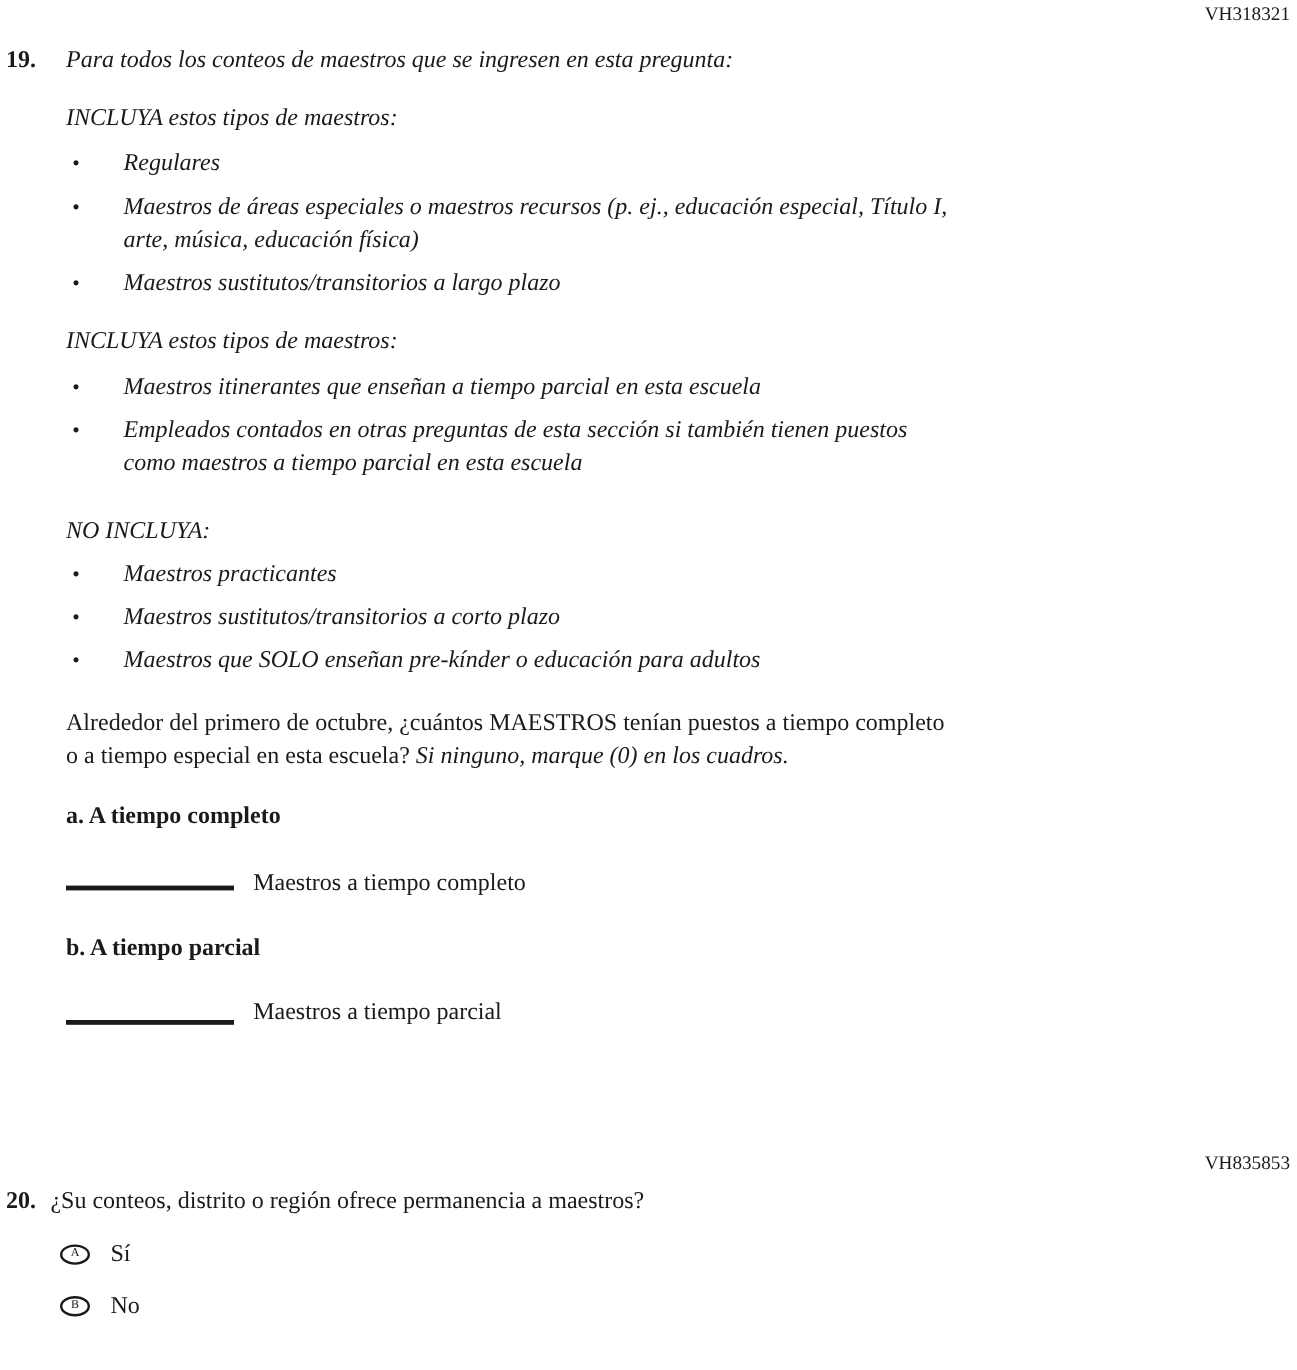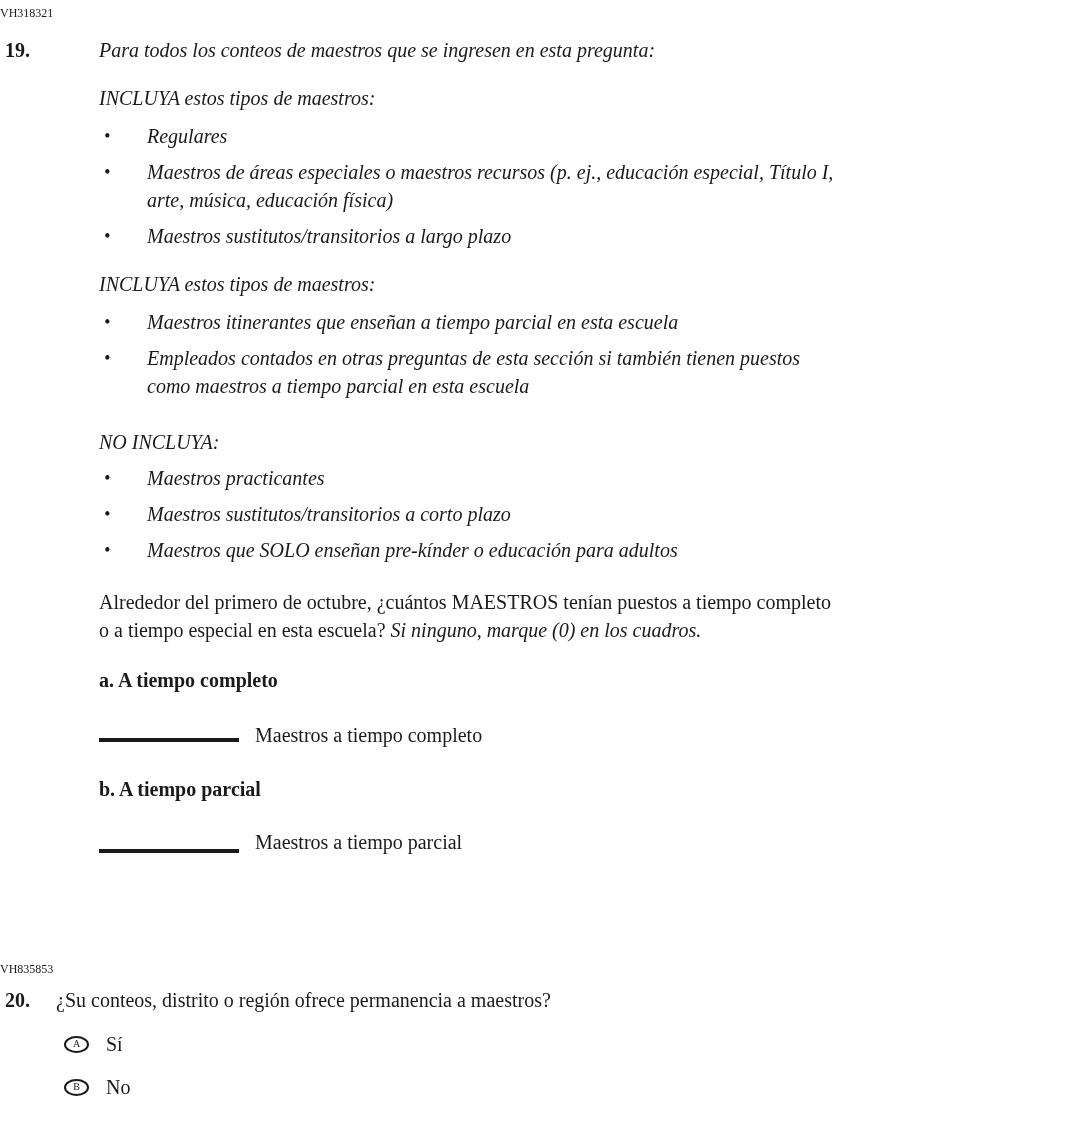--- a/index.html
+++ b/index.html
@@ -7,38 +7,39 @@
   body {
     width: 1081px;
     height: 1142px;
     font-family: "Liberation Serif", "DejaVu Serif", serif;
     color: #1a1a1a;
     font-size: 20px;
     line-height: 28px;
     overflow: hidden;
   }
   .code {
-    font-size: 12px;
+    text-align: right;
+    font-size: 16px;
     line-height: 14px;
     padding-right: 6px;
   }
   .code-top { padding-top: 6px; }
   .code-mid { margin-top: 106px; }
 
-  .question { position: relative; padding-left: 14px; }
+  .question { position: relative; }
   .q19 { margin-top: 16px; }
   .q20 { margin-top: 10px; }
 
   .qnum {
     position: absolute;
     left: 5px;
     top: 0;
     font-weight: bold;
   }
-  .qbody { margin-left: 85px; width: 745px; }
+  .qbody { margin-left: 55px; width: 745px; }
   .q20 .qbody { margin-left: 50px; width: 900px; }
 
   .italic { font-style: italic; }
 
   .subhead { margin-top: 20px; }
   .subhead-gap { margin-top: 28px; }
 
   ul.bullets { list-style: none; margin-top: 10px; }
   ul.tight { margin-top: 8px; }
   ul.bullets li { display: flex; align-items: flex-start; }

